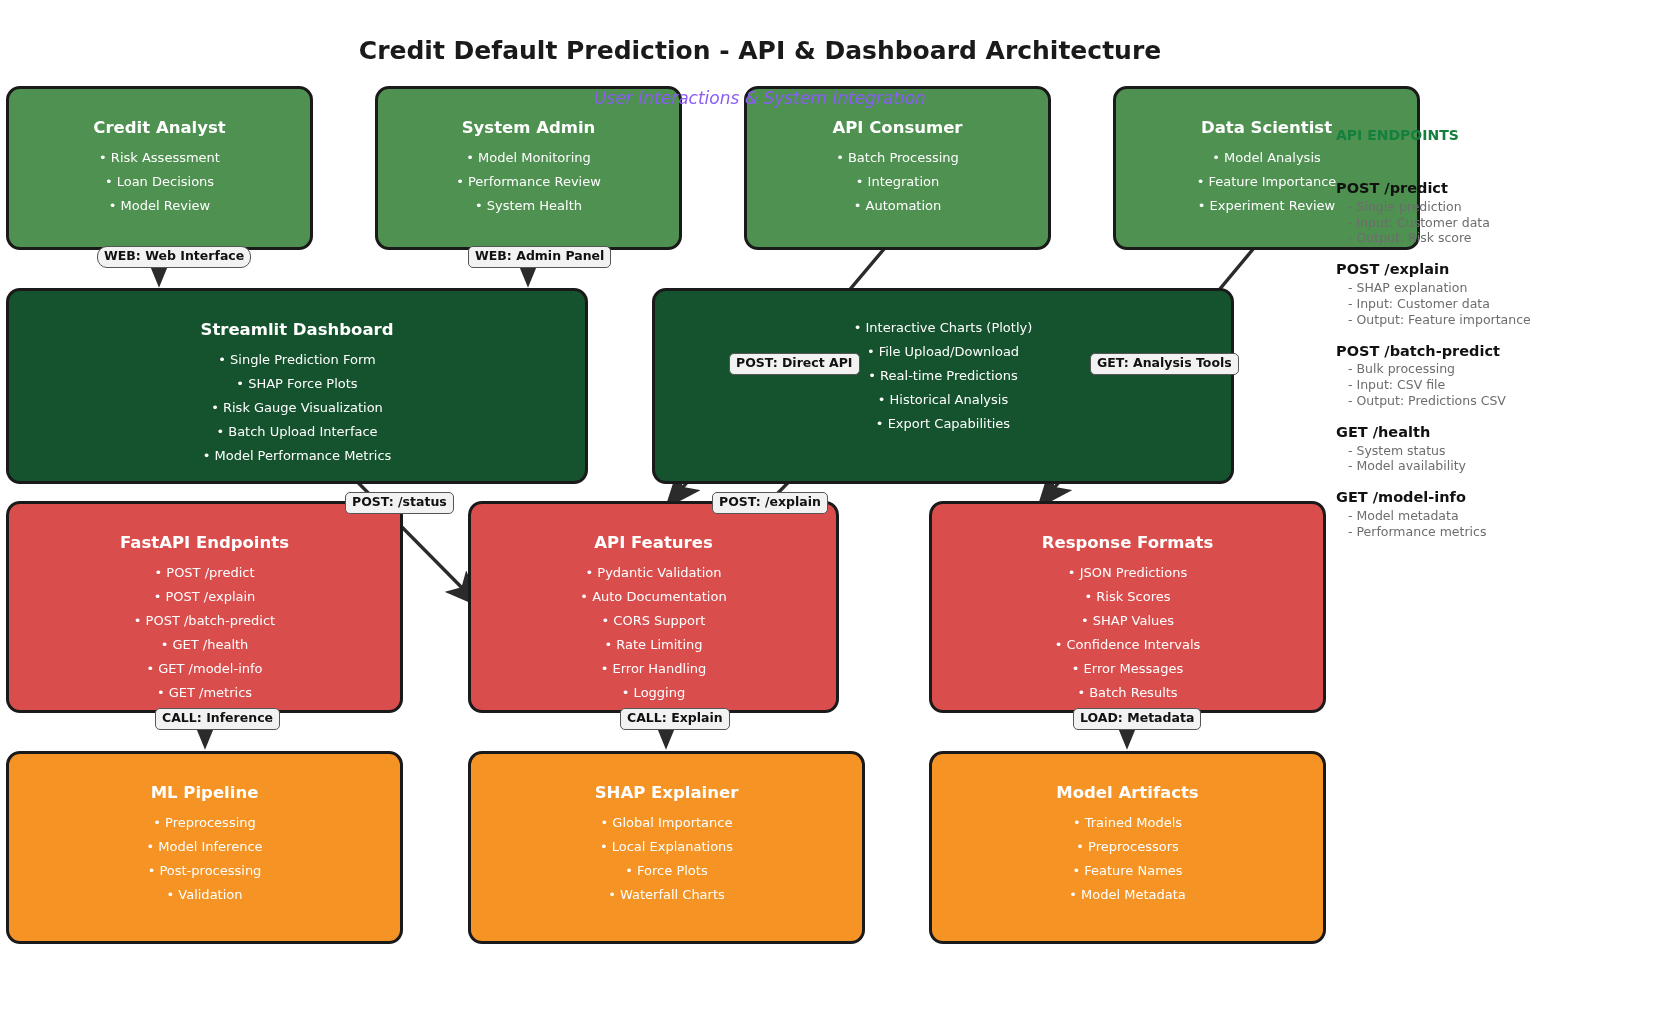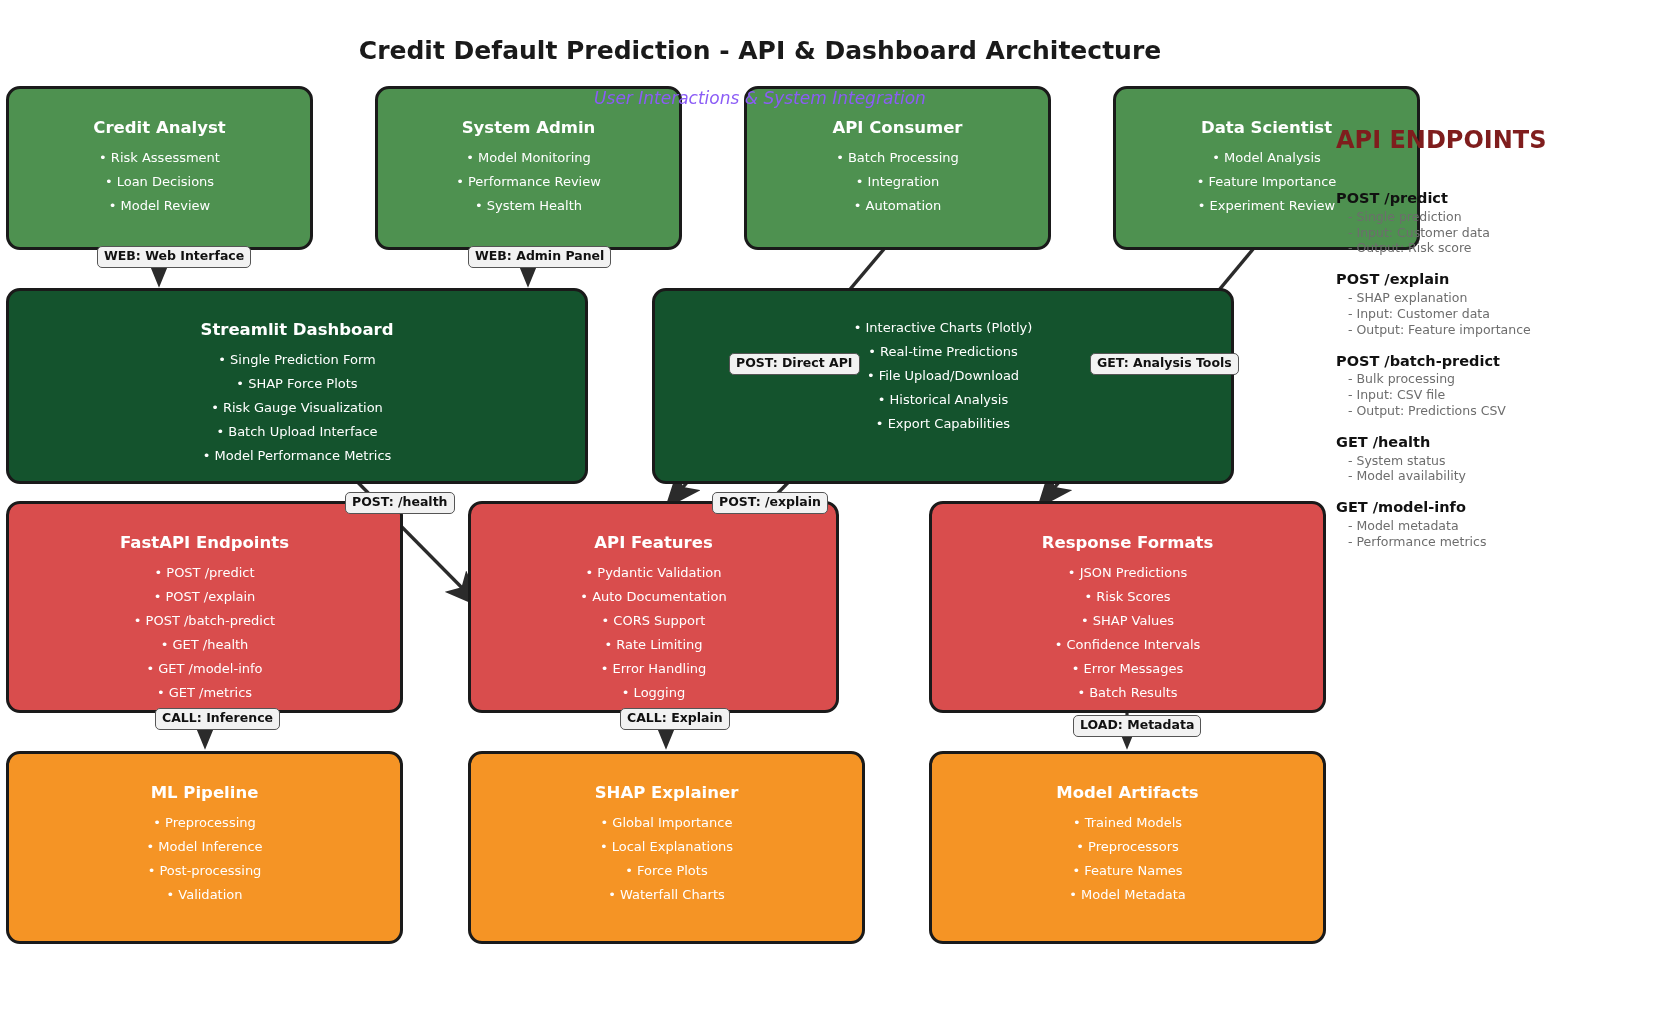--- a/index.html
+++ b/index.html
@@ -101,23 +101,23 @@
 
   
   .api-panel {
     position: absolute;
     left: 1336px;
     top: 128px;
     width: 322px;
     z-index: 25;
   }
   .api-panel-heading {
-    font-size: 24px;
-    font-weight: bold;
-    color: #7f1d1d;
+    font-size: 14px;
+    font-weight: bold;
+    color: #15803d;
     margin: 0 0 38px 0;
     line-height: 1.0;
   }
   .api-group { margin-bottom: 15px; }
   .api-group-name {
     font-size: 14.5px;
     font-weight: bold;
     color: #111111;
     margin: 0 0 2px 0;
     line-height: 1.15;
@@ -196,22 +196,22 @@
     <div class="node-title">Streamlit Dashboard</div>
     <div class="node-item">• Single Prediction Form</div>
     <div class="node-item">• SHAP Force Plots</div>
     <div class="node-item">• Risk Gauge Visualization</div>
     <div class="node-item">• Batch Upload Interface</div>
     <div class="node-item">• Model Performance Metrics</div>
   </div>
 
   <div class="node c-blue" style="left:652px; top:288px; width:582px; height:196px;">
     <div class="node-item">• Interactive Charts (Plotly)</div>
+    <div class="node-item">• File Upload/Download</div>
     <div class="node-item">• Real-time Predictions</div>
-    <div class="node-item">• File Upload/Download</div>
     <div class="node-item">• Historical Analysis</div>
     <div class="node-item">• Export Capabilities</div>
   </div>
 
   <div class="node c-red" style="left:6px; top:501px; width:397px; height:212px;">
     <div class="node-title">FastAPI Endpoints</div>
     <div class="node-item">• POST /predict</div>
     <div class="node-item">• POST /explain</div>
     <div class="node-item">• POST /batch-predict</div>
     <div class="node-item">• GET /health</div>
@@ -256,29 +256,29 @@
   </div>
 
   <div class="node c-orange" style="left:929px; top:751px; width:397px; height:193px;">
     <div class="node-title">Model Artifacts</div>
     <div class="node-item">• Trained Models</div>
     <div class="node-item">• Preprocessors</div>
     <div class="node-item">• Feature Names</div>
     <div class="node-item">• Model Metadata</div>
   </div>
 
-  <div class="edge-label" style="left:97px; top:246px;">WEB: Web Interface</div>
+  <div class="edge-label" style="left:97px; top:246px;border-radius:10px;">WEB: Web Interface</div>
   <div class="edge-label" style="left:468px; top:246px;">WEB: Admin Panel</div>
   <div class="edge-label" style="left:729px; top:353px;">POST: Direct API</div>
   <div class="edge-label" style="left:1090px; top:353px;">GET: Analysis Tools</div>
-  <div class="edge-label" style="left:345px; top:492px;">POST: /health</div>
+  <div class="edge-label" style="left:345px; top:492px;">POST: /status</div>
   <div class="edge-label" style="left:712px; top:492px;">POST: /explain</div>
   <div class="edge-label" style="left:155px; top:708px;">CALL: Inference</div>
   <div class="edge-label" style="left:620px; top:708px;">CALL: Explain</div>
-  <div class="edge-label" style="left:1073px; top:708px;margin-top:7px;">LOAD: Metadata</div>
+  <div class="edge-label" style="left:1073px; top:708px;">LOAD: Metadata</div>
 
   <div class="api-panel">
     <div class="api-panel-heading">API ENDPOINTS</div>
 
     <div class="api-group">
       <div class="api-group-name">POST /predict</div>
       <div class="api-group-detail">- Single prediction</div>
       <div class="api-group-detail">- Input: Customer data</div>
       <div class="api-group-detail">- Output: Risk score</div>
     </div>

